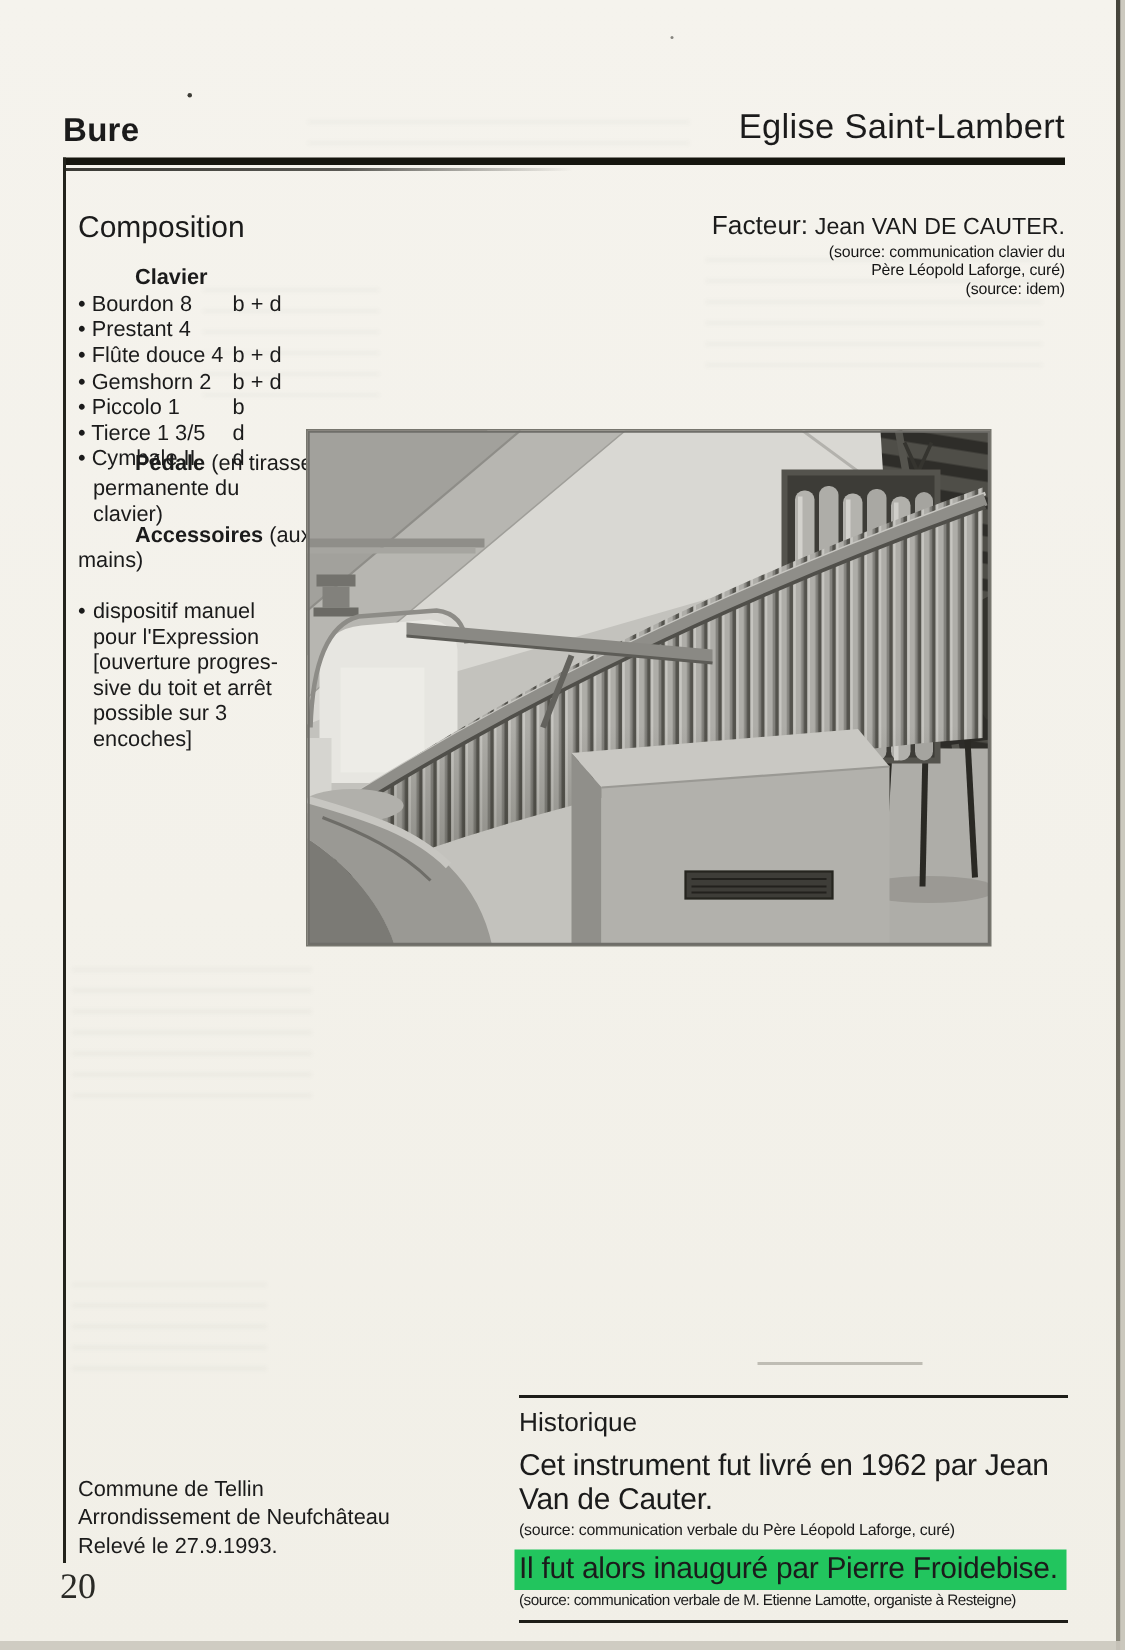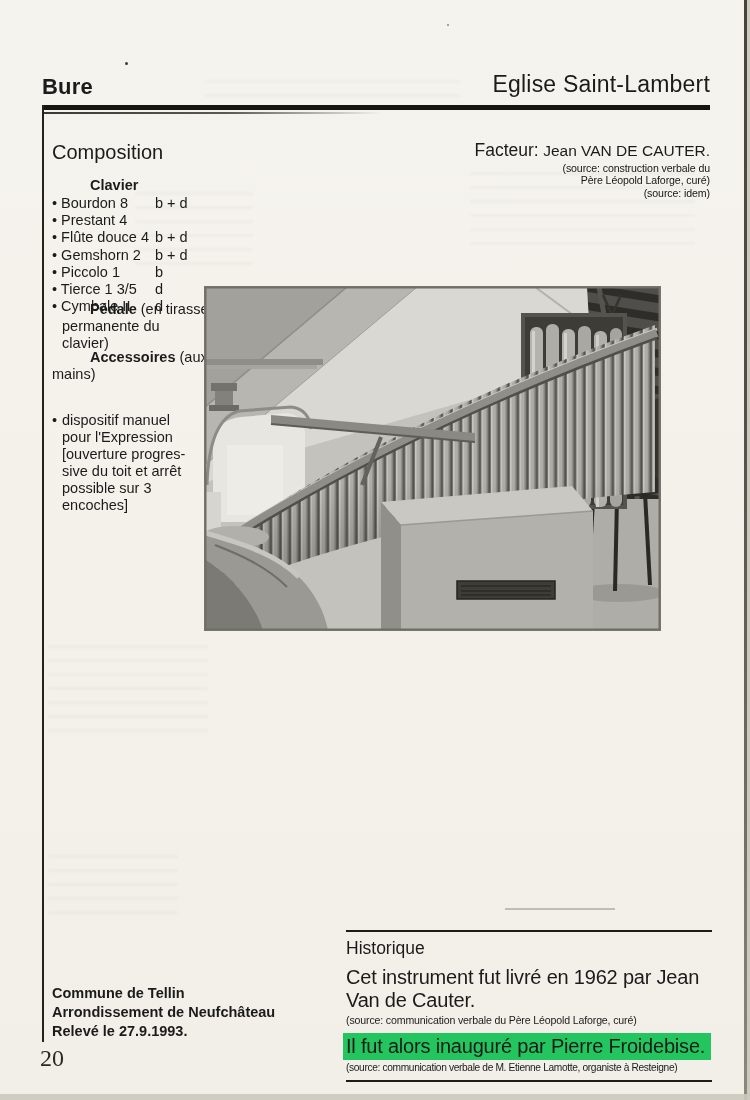--- a/index.html
+++ b/index.html
@@ -21,42 +21,42 @@
   .comp-title{left:52px;top:141px;font-size:20px;}
   .sec-head{font-weight:bold;font-size:14.5px;margin-left:38px;}
   .clavier-head{left:52px;top:177px;}
   .stops{left:52px;top:195px;width:190px;font-size:14.5px;line-height:17.2px;}
   .stop-row{position:relative;height:17.2px;white-space:nowrap;}
   .stop-name::before{content:"• ";}
   .stop-reg{position:absolute;left:103px;top:0;text-align:center;}
   .pedale{left:52px;top:301px;font-size:14.5px;line-height:17px;width:170px;}
   .pedale .cont,.acc-item div{padding-left:10px;}
   .accessoires{left:52px;top:349px;font-size:14.5px;line-height:17px;width:170px;}
-  .acc-item{position:relative;margin-top:29px;}
+  .acc-item{position:relative;margin-top:17px;}
   .acc-item::before{content:"•";position:absolute;left:0;top:0;}
   
   .facts{right:40px;top:140px;text-align:right;width:360px;}
   .fact-label{font-size:17.5px;}
   .fact-value{font-size:15.5px;}
   .fact-src{font-size:10.6px;line-height:11.6px;letter-spacing:-.1px;margin-top:2px;color:#161616;}
   .date-line{margin-top:27px;}
   
   .photo{left:205px;top:287px;width:455px;height:343px;box-shadow:0 0 0 1px #77766e;}
   .photo svg{display:block;}
   
   .historique{left:346px;top:930px;width:366px;}
   .hist-rule{height:2px;background:#1d1d18;}
   .hist-rule.bottom{height:2px;margin-top:7px;}
   .hist-title{font-size:17.5px;margin-top:6px;}
   .hist-text{font-size:20px;letter-spacing:-.2px;margin-top:7px;}
   .hist-src{font-size:10.6px;letter-spacing:-.15px;margin-top:2px;}
   .hist-src.tight{font-size:10.2px;letter-spacing:-.35px;}
   .hl{display:inline-block;padding:2px 6px 2px 3px;margin-left:-3px;background:#f0e25f;}
   
-  .footer{left:52px;top:984px;font-size:14.5px;line-height:19px;font-weight:bold;}
+  .footer{left:52px;top:984px;font-size:14.5px;line-height:19px;}
   .page-number{left:40px;top:1045px;font-family:"Liberation Serif","DejaVu Serif",serif;font-size:24px;color:#2a2a26;}
   
   .scan-edge-right{right:3px;top:0;width:3px;height:1100px;
     background:linear-gradient(180deg,#45443b 0%,#514f45 35%,#6d6b60 70%,#8b897d 100%);}
   .scan-edge-right2{right:0;top:0;width:3px;height:1100px;background:#bdbbaf;opacity:.75;}
   .scan-edge-bottom{left:0;bottom:0;width:750px;height:6px;background:#cbc8be;opacity:.9;}
   .speck{background:#3c3c36;border-radius:50%;}
   .ghost{background:repeating-linear-gradient(180deg,rgba(95,105,95,.55) 0 3px,rgba(0,0,0,0) 3px 14px);
     filter:blur(1.3px);opacity:.08;pointer-events:none;}
   .ghost-dash{height:2px;background:#97948a;opacity:.55;filter:blur(.4px);}
@@ -122,21 +122,21 @@
     <div>encoches]</div>
   </div>
 </div>
 
 <div class="abs facts">
   <div>
     <span class="fact-label">Facteur:</span>
     <span class="fact-value">Jean VAN DE CAUTER.</span>
   </div>
   <div class="fact-src">
-    <div>(source: construction verbale du</div>
+    <div>(source: communication clavier du</div>
     <div>Père Léopold Laforge, curé)</div>
   </div>
   <div class="fact-src">(source: idem)</div>
 </div>
 
 <div class="abs photo">
   <svg width="455" height="343" viewBox="0 0 455 343" xmlns="http://www.w3.org/2000/svg">
     <defs>
       <pattern id="pipes" width="9.5" height="10" patternUnits="userSpaceOnUse">
         <rect width="9.5" height="10" fill="#54534d"></rect>

